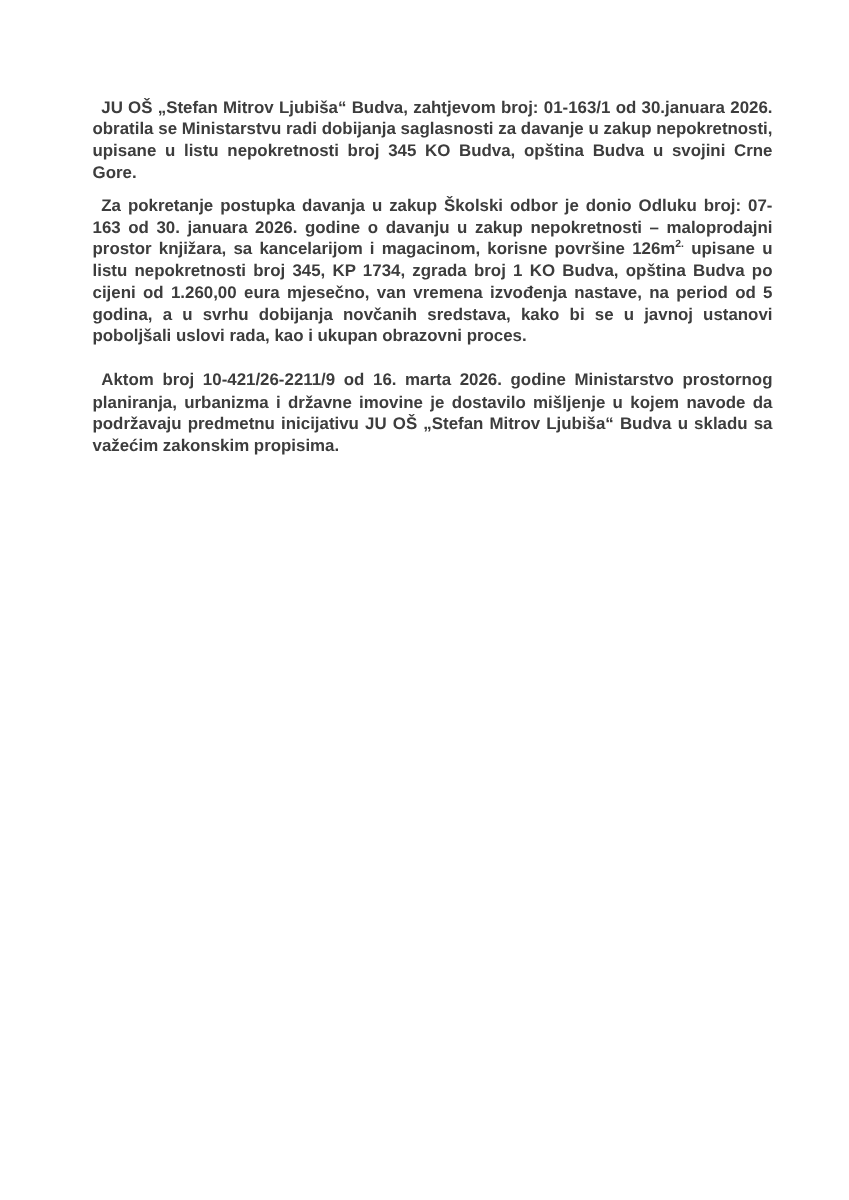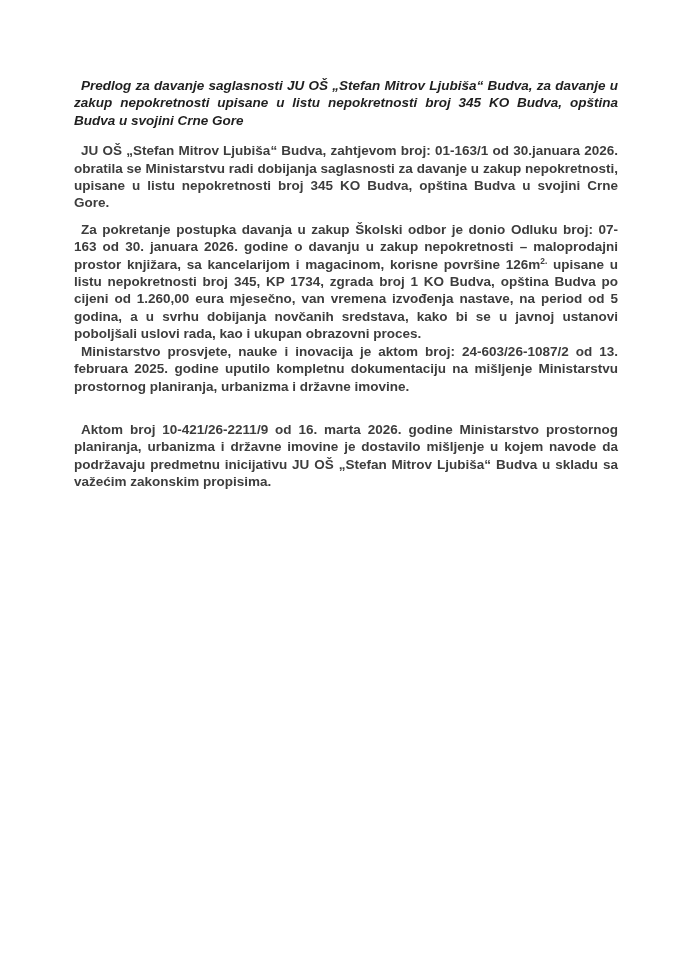--- a/index.html
+++ b/index.html
@@ -30,36 +30,34 @@
   }
   .para {
     font-size: 13.5px;
     line-height: 17.4px;
     text-align: justify;
     text-indent: 7px;
     margin: 0;
     font-weight: bold;
   }
   .para.p1 { margin-bottom: 9px; }
-  .para.p2 { }
+  .para.p2 { margin-bottom: 18px; }
   .para.p3 { margin-bottom: 26px; }
   .para sup {
     font-size: 0.62em;
     line-height: 0;
     vertical-align: super;
   }
 </style>
 </head>
 <body>
 
 <div class="page">
 
-  <h1 class="doc-title">Predlog za davanje saglasnosti JU OŠ „Stefan Mitrov Ljubiša“ Budva, za davanje u zakup nepokretnosti upisane u listu nepokretnosti broj 345 KO Budva, opština Budva  u svojini Crne Gore</h1>
 
   <p class="para p1">JU OŠ „Stefan Mitrov Ljubiša“ Budva, zahtjevom broj: 01-163/1 od 30.januara 2026. obratila se Ministarstvu radi dobijanja saglasnosti za davanje u zakup nepokretnosti, upisane u listu nepokretnosti broj 345 KO Budva, opština Budva u svojini Crne Gore.</p>
 
   <p class="para p2"><span>Za pokretanje postupka davanja u zakup Školski odbor je donio Odluku broj: 07-163 od 30. januara 2026. godine o davanju u zakup nepokretnosti – maloprodajni prostor knjižara, sa kancelarijom i magacinom, korisne površine 126m</span><sup>2.</sup><span> upisane u listu nepokretnosti broj 345, KP 1734, zgrada broj 1 KO Budva, opština Budva po cijeni od 1.260,00 eura mjesečno, van vremena izvođenja nastave, na period od 5 godina, a u svrhu dobijanja novčanih sredstava, kako bi se u javnoj ustanovi poboljšali uslovi rada, kao i ukupan obrazovni proces.</span></p>
 
-  <p class="para p3">Ministarstvo prosvjete, nauke i inovacija je aktom  broj: 24-603/26-1087/2 od 13. februara 2025. godine uputilo kompletnu dokumentaciju na mišljenje Ministarstvu prostornog planiranja, urbanizma i državne imovine.</p>
 
   <p class="para p4">Aktom broj 10-421/26-2211/9 od 16. marta 2026. godine Ministarstvo prostornog planiranja, urbanizma i državne imovine je dostavilo mišljenje u kojem navode da podržavaju predmetnu inicijativu JU OŠ „Stefan Mitrov Ljubiša“ Budva u skladu sa važećim zakonskim propisima.</p>
 
 </div>
 
 </body></html>

